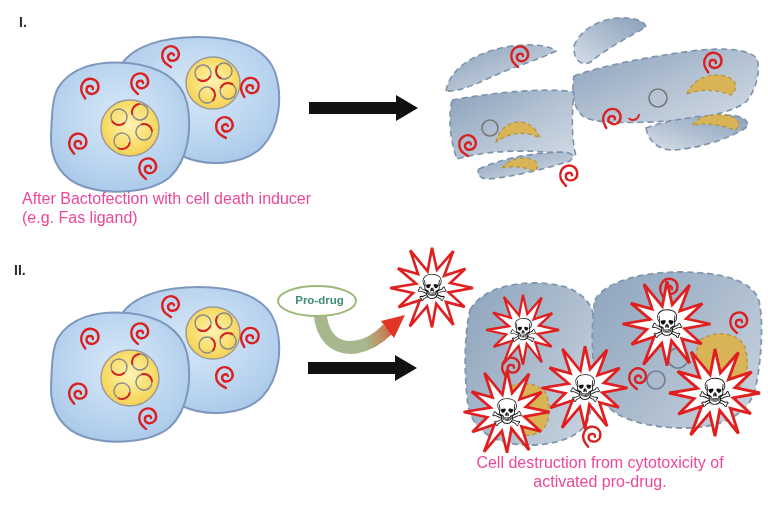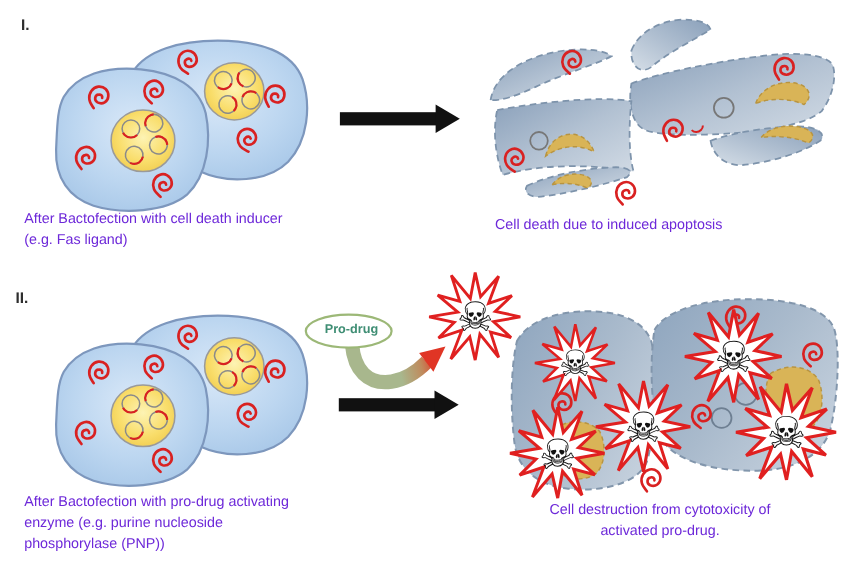--- a/index.html
+++ b/index.html
@@ -2,21 +2,21 @@
 <html><head>
 <meta charset="utf-8">
 <style>
   html,body{margin:0;padding:0;background:#fff;}
   .stage{
     position:relative;width:768px;height:514px;background:#ffffff;
     font-family:"Liberation Sans", sans-serif;overflow:hidden;
   }
   .stage svg{position:absolute;left:0;top:0;}
   .cap{
-    position:absolute;color:#6d28d9;font-size:13px;line-height:19px;
+    position:absolute;color:#ec4899;font-size:16px;line-height:19px;
     white-space:pre-line;letter-spacing:0;
   }
   .plabel{
     position:absolute;color:#2e2e2e;font-weight:bold;font-size:14px;
   }
   .prodrug{
     position:absolute;left:279px;top:294px;width:81px;text-align:center;
     color:#3f8e74;font-weight:bold;font-size:11.5px;
   }
 </style>
@@ -168,23 +168,19 @@
     <text x="667" y="338" font-size="39">☠</text>
     <text x="585" y="402" font-size="38">☠</text>
     <text x="507" y="426" font-size="38">☠</text>
     <text x="715" y="407" font-size="40">☠</text>
   </g>
 </svg>
 
 <div class="plabel" style="left:19px;top:14px;">I.</div>
 <div class="cap" style="left:22px;top:189px;width:360px;">After Bactofection with cell death inducer
 (e.g. Fas ligand)</div>
-<div class="cap" style="left:450px;top:194px;width:300px;">Cell death due to induced apoptosis</div>
 
 <div class="plabel" style="left:14px;top:262px;">II.</div>
 <div class="prodrug">Pro-drug</div>
-<div class="cap" style="left:22px;top:446px;width:360px;">After Bactofection with pro-drug activating
-enzyme (e.g. purine nucleoside
-phosphorylase (PNP))</div>
 <div class="cap" style="left:450px;top:453px;width:300px;text-align:center;">Cell destruction from cytotoxicity of
 activated pro-drug.</div>
 
 </div>
 
 </body></html>

